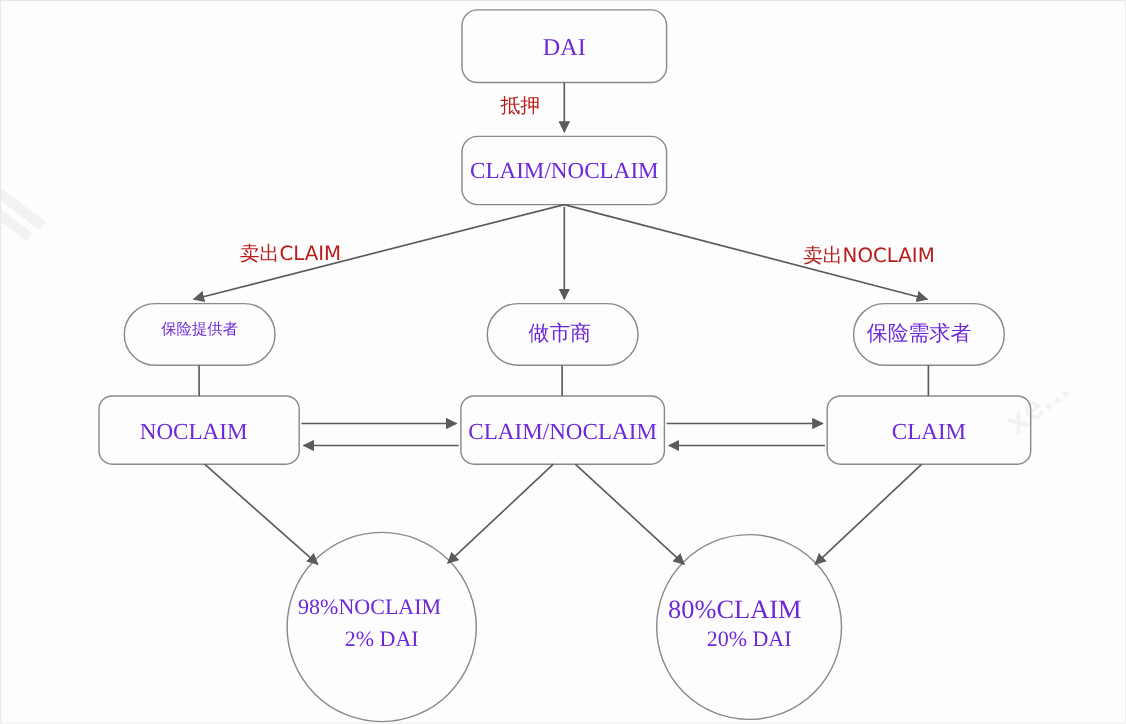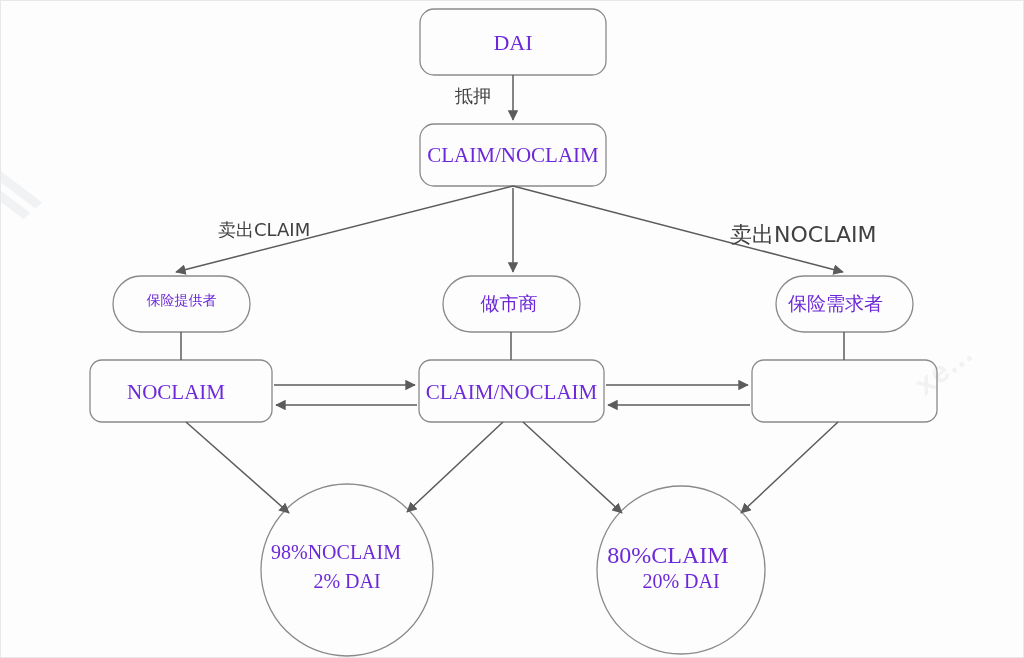--- a/index.html
+++ b/index.html
@@ -65,21 +65,21 @@
     text-align: center;
     color: #6d28d9;
     pointer-events: none;
     white-space: nowrap;
     line-height: 1.25;
   }
   .lbl-en { font-family: "Liberation Serif", "DejaVu Serif", serif; }
   .lbl-cn { font-family: "DejaVu Sans", "Liberation Sans", sans-serif; }
   .edge-label {
     position: absolute;
-    color: #404040;
+    color: #b91c1c;
     white-space: nowrap;
     font-family: "DejaVu Sans", "Liberation Sans", sans-serif;
     pointer-events: none;
   }
 </style>
 </head>
 <body>
 
 <div id="canvas">
 
@@ -143,26 +143,27 @@
   <div class="node-label lbl-cn" style="left:113px; top:292px; width:137px; font-size:14px;">保险提供者</div>
 
   <div class="node-label lbl-cn" style="left:443px; top:292px; width:132px; font-size:19px;">做市商</div>
 
   <div class="node-label lbl-cn" style="left:776px; top:292px; width:119px; font-size:19px;">保险需求者</div>
 
   <div class="node-label lbl-en" style="left:90px; top:379px; width:172px; font-size:21px;">NOCLAIM</div>
 
   <div class="node-label lbl-en" style="left:419px; top:379px; width:185px; font-size:21px;">CLAIM/NOCLAIM</div>
 
+  <div class="node-label lbl-en" style="left:752px; top:379px; width:185px; font-size:21px;">CLAIM</div>
 
   <div class="node-label lbl-en" style="left:250px; top:540px; width:172px; font-size:20px;">98%NOCLAIM</div>
   <div class="node-label lbl-en" style="left:261px; top:569px; width:172px; font-size:20px;">2% DAI</div>
 
   <div class="node-label lbl-en" style="left:582px; top:540px; width:172px; font-size:24px;">80%CLAIM</div>
   <div class="node-label lbl-en" style="left:595px; top:569px; width:172px; font-size:20px;">20% DAI</div>
 
   <div class="edge-label" style="left:455px; top:84px; font-size:18px;">抵押</div>
 
   <div class="edge-label" style="left:218px; top:218px; font-size:18px;">卖出CLAIM</div>
 
-  <div class="edge-label" style="left:730px; top:220px; font-size:22px;">卖出NOCLAIM</div>
+  <div class="edge-label" style="left:730px; top:220px; font-size:18px;">卖出NOCLAIM</div>
 
 </div>
 
 </body></html>

